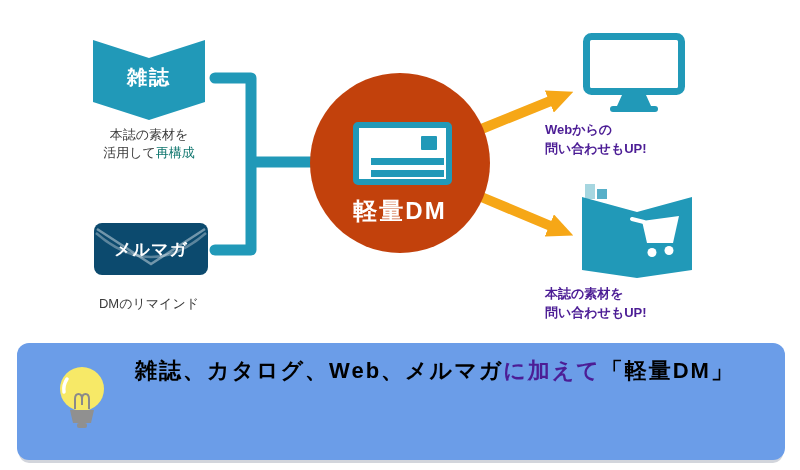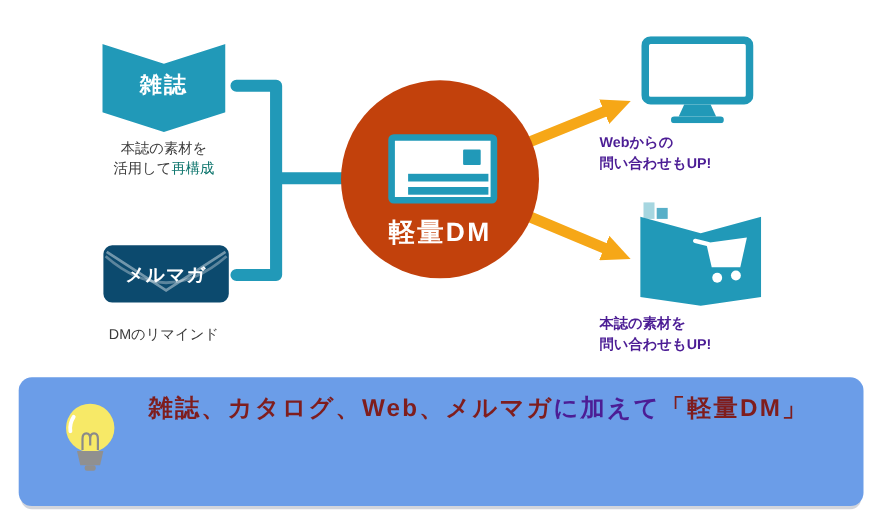--- a/index.html
+++ b/index.html
@@ -31,21 +31,21 @@
                   font-size:24px; font-weight:bold; letter-spacing:2px; }
 
   
   .outcome { font-size:13px; line-height:19px; font-weight:bold; color:#4c1d95; }
 
   
   .banner { left:17px; top:343px; width:768px; height:117px; background:#6b9de8; border-radius:12px;
             box-shadow:0 5px 0 -2px rgba(125,135,155,0.35); }
   .banner-text { position:absolute; left:118px; top:12px; width:648px; font-size:22px; line-height:32px;
                  font-weight:bold; letter-spacing:2px; white-space:nowrap; }
-  .seg-yellow { color:#7f1d1d; }
+  .seg-yellow { color:#000000; }
   .seg-white { color:#4c1d95; }
 </style>
 </head>
 <body>
 
 <div class="stage">
 
   <svg class="abs" style="left:0;top:0;" width="800" height="470" viewBox="0 0 800 470">
     <defs>
       <marker id="ah" markerUnits="userSpaceOnUse" markerWidth="26" markerHeight="24" refX="4" refY="12" orient="auto">

